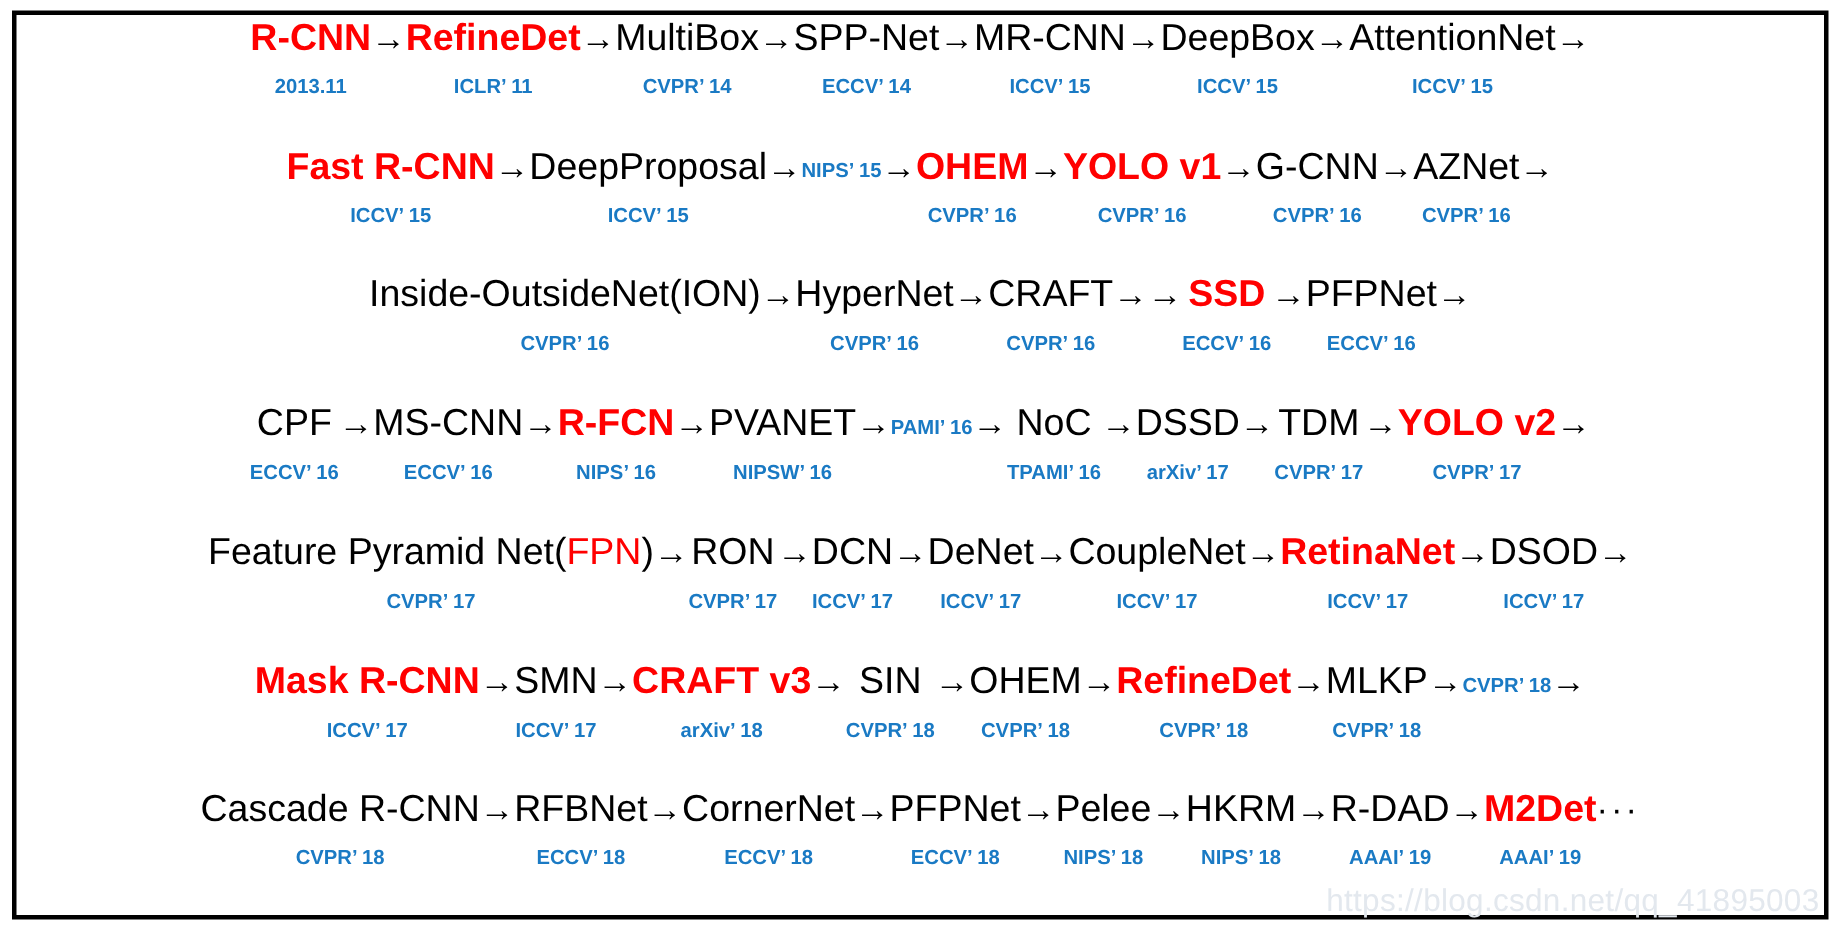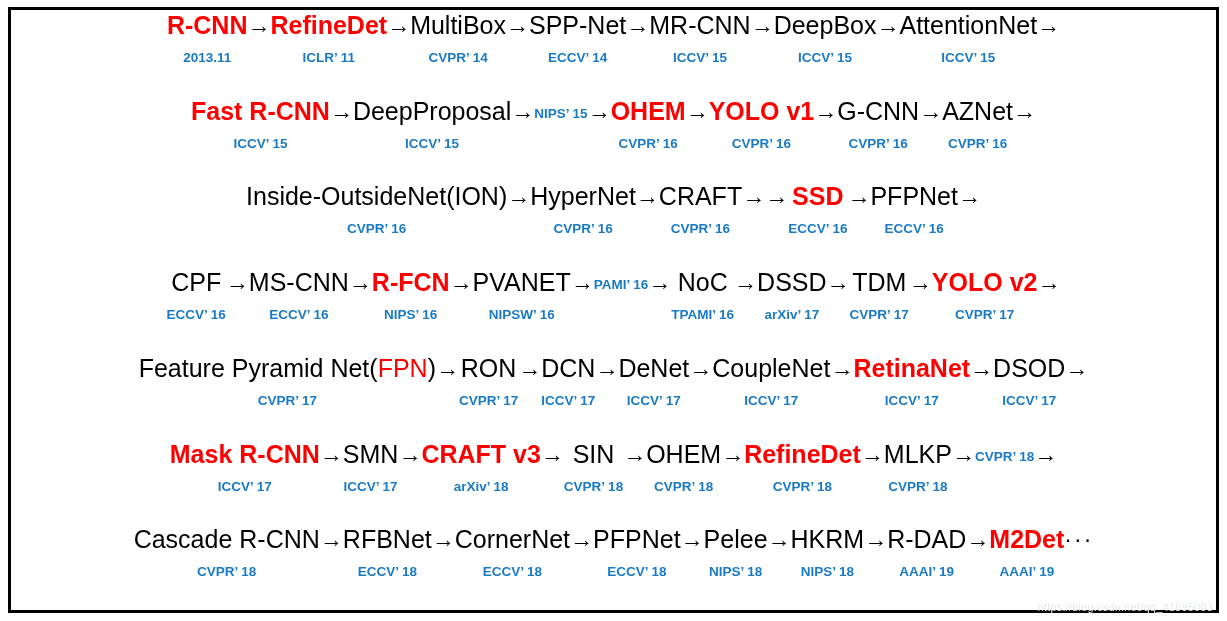--- a/index.html
+++ b/index.html
@@ -92,21 +92,21 @@
   }
   
   .name .redpart {
     color: #ff0000;
     font-weight: normal;
   }
   .watermark {
     position: absolute;
     right: 14px;
     bottom: 8px;
-    font-size: 11px;
+    font-size: 21px;
     color: #e3e8ee;
     white-space: nowrap;
     letter-spacing: 0.2px;
     margin-top: 44px;
   }
 </style>
 </head>
 <body>
 
 <div id="page">

